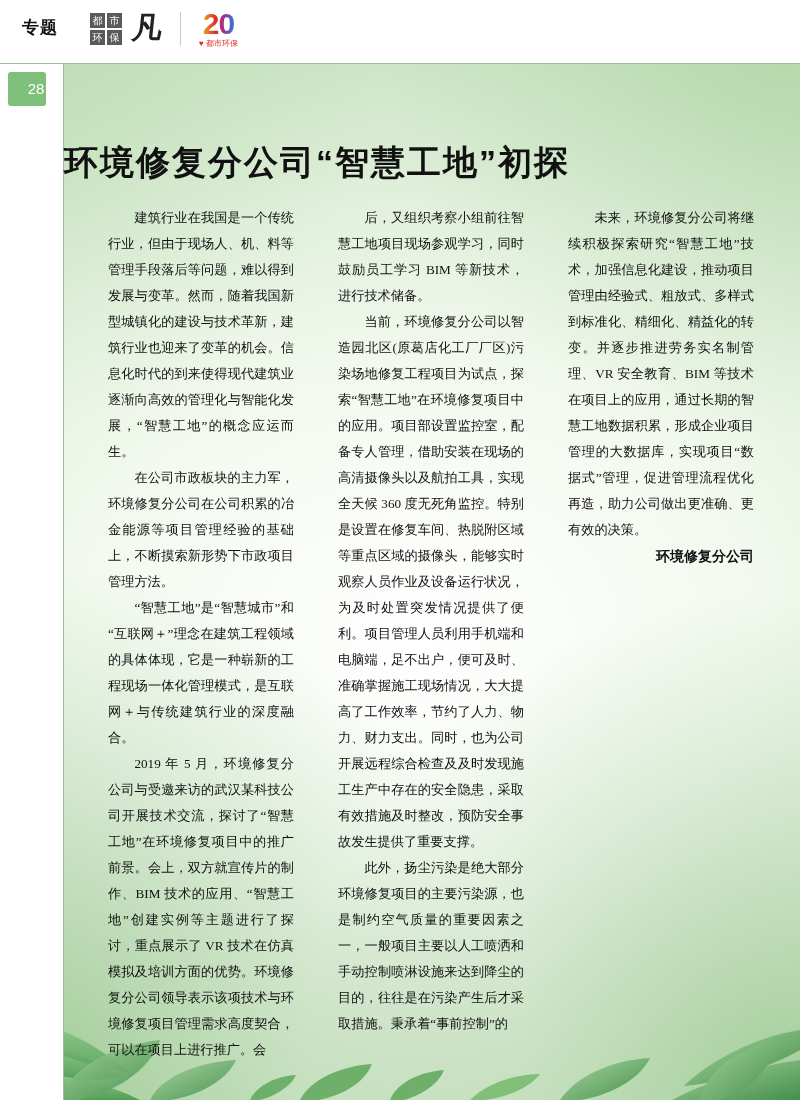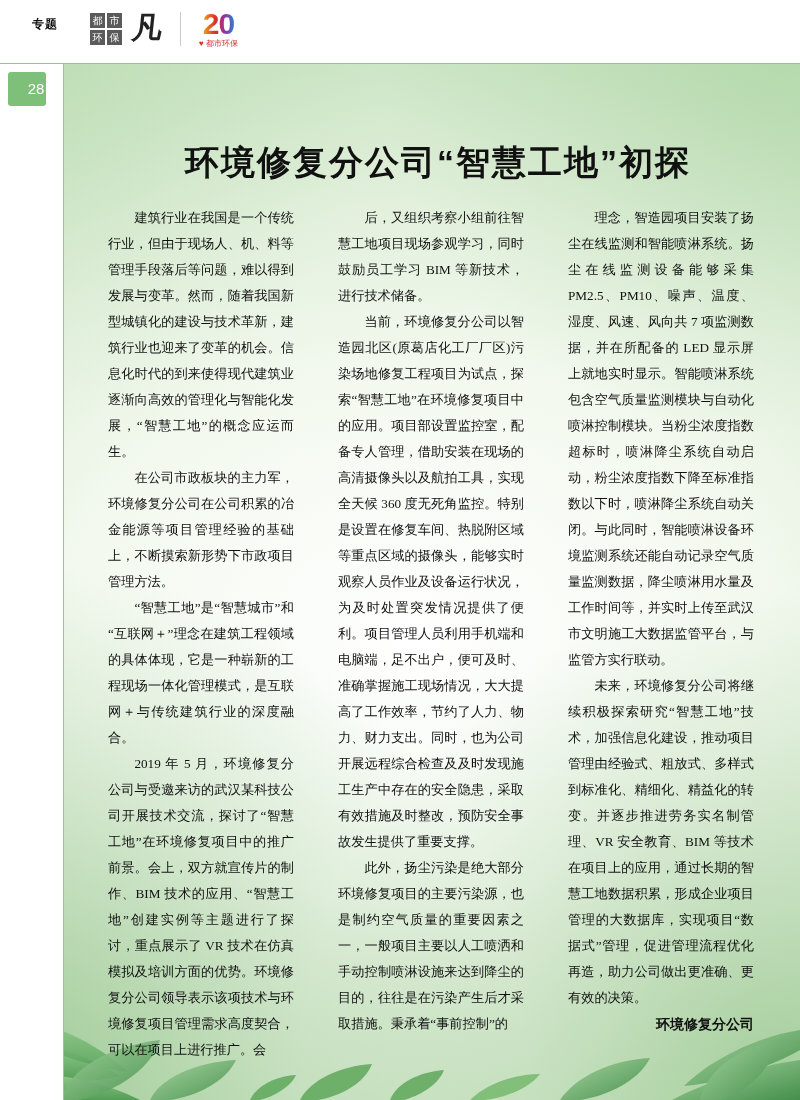--- a/index.html
+++ b/index.html
@@ -58,22 +58,22 @@
   }
   .header-rule {
     position: absolute;
     left: 0; top: 63px;
     width: 800px; height: 1px;
     background: #9fbf9a;
     z-index: 6;
   }
   .section-label {
     position: absolute;
-    left: 32px; top: 16px;
-    font-size: 12px;
+    left: 22px; top: 16px;
+    font-size: 17px;
     font-weight: bold;
     letter-spacing: 1px;
     color: #111;
     font-family: "Liberation Sans", sans-serif;
     z-index: 7;
   }
   .brand {
     position: absolute;
     left: 90px; top: 8px;
     display: flex;
@@ -155,28 +155,27 @@
     text-align: center;
     color: #ffffff;
     font-size: 15px;
     font-family: "Liberation Sans", sans-serif;
   }
   
   .title {
     position: absolute;
     left: 64px; top: 140px;
     width: 716px;
-    text-align: center;
+    text-align: left;
     font-size: 34px;
     font-weight: bold;
     color: #111111;
     letter-spacing: 2px;
     font-family: "Liberation Sans", sans-serif;
     z-index: 4;
-    padding-left: 16px;
   }
   
   .columns {
     position: absolute;
     left: 108px; top: 205px;
     width: 646px;
     display: flex;
     gap: 44px;
     z-index: 4;
   }
@@ -295,20 +294,19 @@
       <p>2019 年 5 月，环境修复分公司与受邀来访的武汉某科技公司开展技术交流，探讨了“智慧工地”在环境修复项目中的推广前景。会上，双方就宣传片的制作、BIM 技术的应用、“智慧工地”创建实例等主题进行了探讨，重点展示了 VR 技术在仿真模拟及培训方面的优势。环境修复分公司领导表示该项技术与环境修复项目管理需求高度契合，可以在项目上进行推广。会</p>
     </div>
 
     <div class="col">
       <p>后，又组织考察小组前往智慧工地项目现场参观学习，同时鼓励员工学习 BIM 等新技术，进行技术储备。</p>
       <p>当前，环境修复分公司以智造园北区(原葛店化工厂厂区)污染场地修复工程项目为试点，探索“智慧工地”在环境修复项目中的应用。项目部设置监控室，配备专人管理，借助安装在现场的高清摄像头以及航拍工具，实现全天候 360 度无死角监控。特别是设置在修复车间、热脱附区域等重点区域的摄像头，能够实时观察人员作业及设备运行状况，为及时处置突发情况提供了便利。项目管理人员利用手机端和电脑端，足不出户，便可及时、准确掌握施工现场情况，大大提高了工作效率，节约了人力、物力、财力支出。同时，也为公司开展远程综合检查及及时发现施工生产中存在的安全隐患，采取有效措施及时整改，预防安全事故发生提供了重要支撑。</p>
       <p>此外，扬尘污染是绝大部分环境修复项目的主要污染源，也是制约空气质量的重要因素之一，一般项目主要以人工喷洒和手动控制喷淋设施来达到降尘的目的，往往是在污染产生后才采取措施。秉承着“事前控制”的</p>
     </div>
 
     <div class="col">
-      <p>理念，智造园项目安装了扬尘在线监测和智能喷淋系统。扬尘在线监测设备能够采集 PM2.5、PM10、噪声、温度、湿度、风速、风向共 7 项监测数据，并在所配备的 LED 显示屏上就地实时显示。智能喷淋系统包含空气质量监测模块与自动化喷淋控制模块。当粉尘浓度指数超标时，喷淋降尘系统自动启动，粉尘浓度指数下降至标准指数以下时，喷淋降尘系统自动关闭。与此同时，智能喷淋设备环境监测系统还能自动记录空气质量监测数据，降尘喷淋用水量及工作时间等，并实时上传至武汉市文明施工大数据监管平台，与监管方实行联动。</p>
       <p>未来，环境修复分公司将继续积极探索研究“智慧工地”技术，加强信息化建设，推动项目管理由经验式、粗放式、多样式到标准化、精细化、精益化的转变。并逐步推进劳务实名制管理、VR 安全教育、BIM 等技术在项目上的应用，通过长期的智慧工地数据积累，形成企业项目管理的大数据库，实现项目“数据式”管理，促进管理流程优化再造，助力公司做出更准确、更有效的决策。</p>
       <p class="signature">环境修复分公司</p>
     </div>
 
   </div>
 
 </div>
 
 </body></html>

